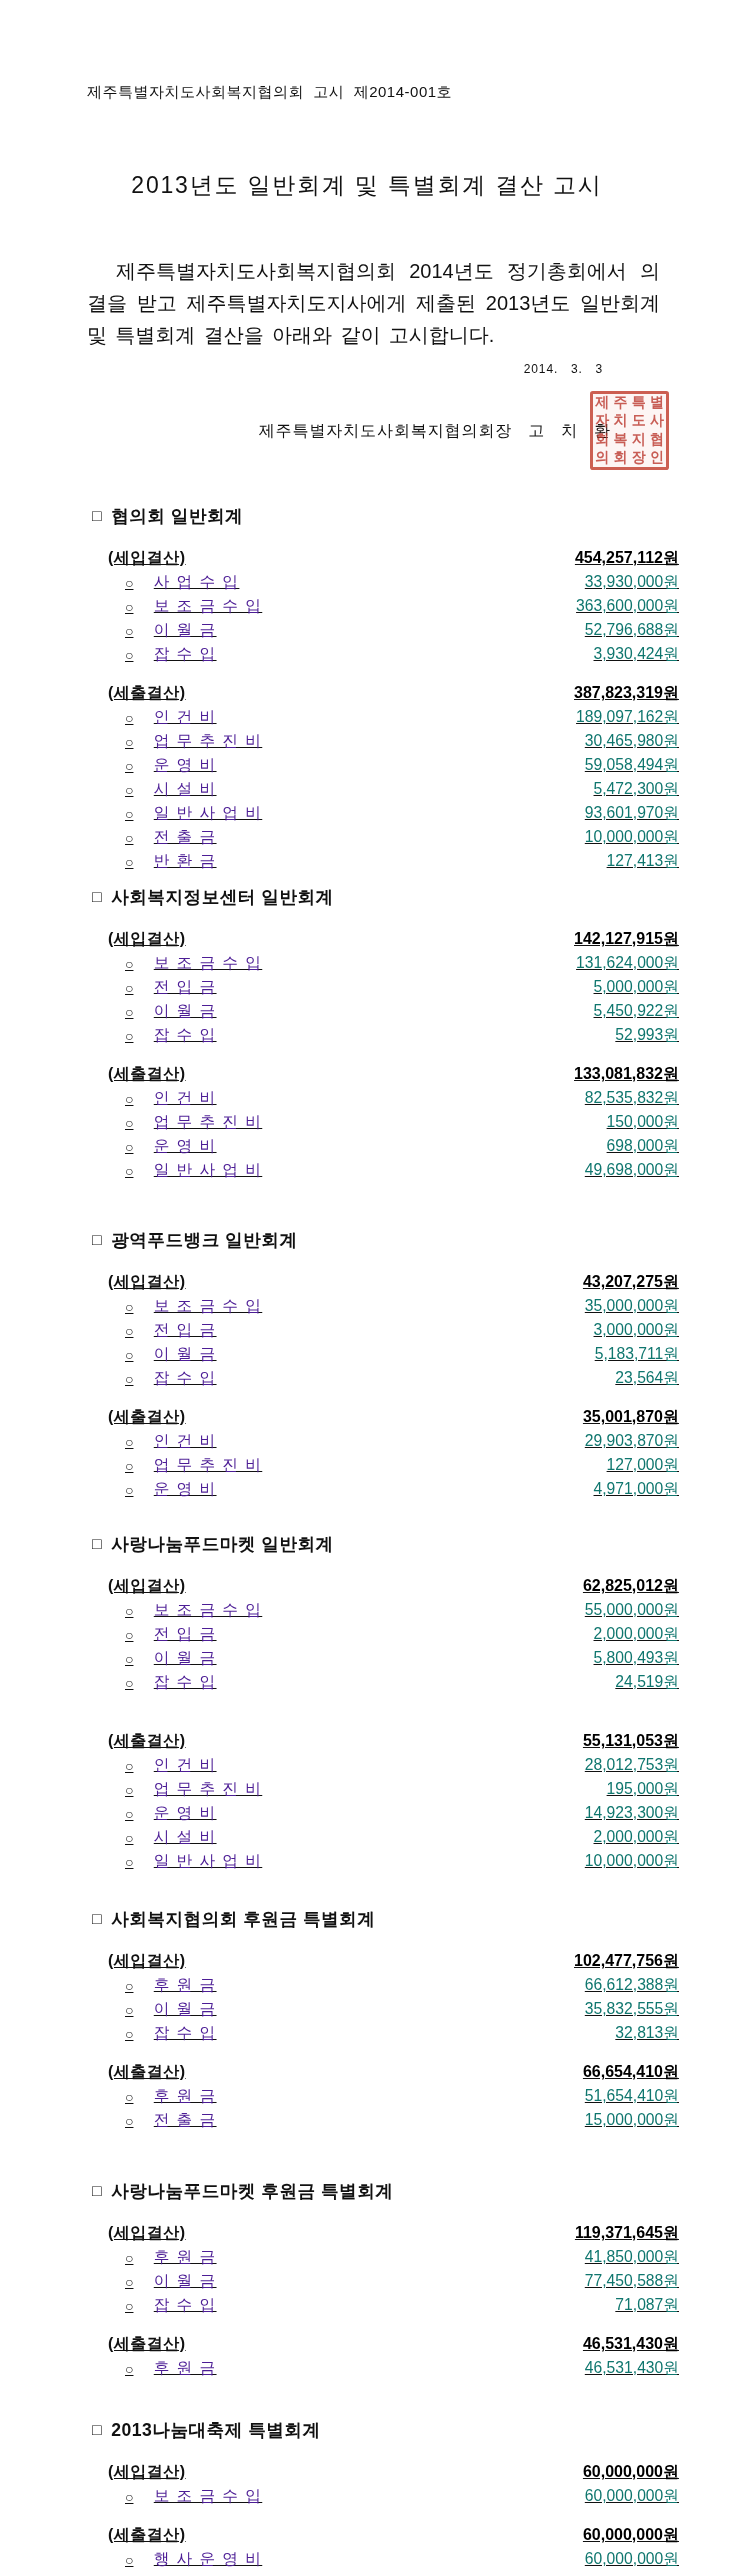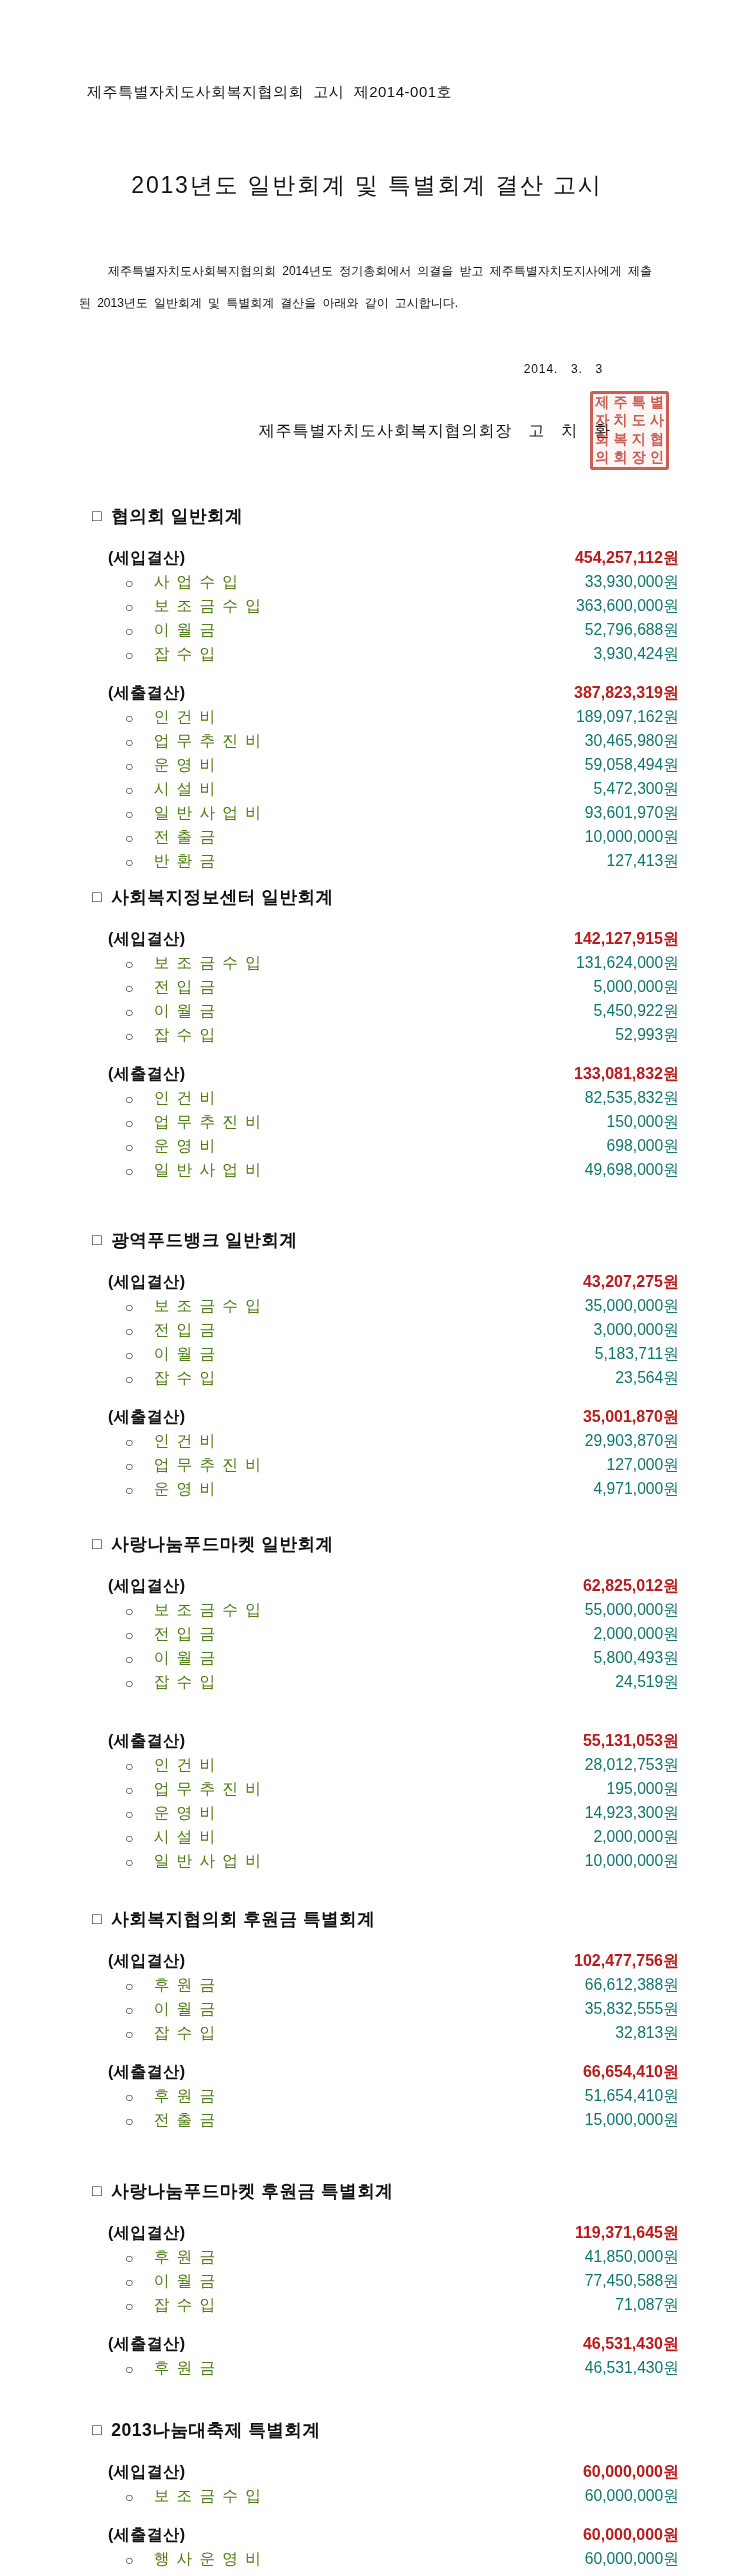--- a/index.html
+++ b/index.html
@@ -13,22 +13,22 @@
   }
   .notice-no{
     position:absolute;top:83px;left:87px;
     font-size:15px;letter-spacing:0.5px;white-space:pre;
   }
   .doc-title{
     position:absolute;top:170px;left:0;width:100%;
     text-align:center;font-size:23px;font-weight:400;letter-spacing:1.8px;
   }
   .body-par{
-    position:absolute;top:255px;left:79px;width:573px;
-    font-size:12px;line-height:32px;
+    position:absolute;top:255px;left:87px;width:573px;
+    font-size:20px;line-height:32px;
     text-align:justify;text-indent:29px;word-spacing:2.8px;
   }
   .doc-date{
     position:absolute;top:362px;right:131px;
     font-size:12px;white-space:pre;letter-spacing:0.9px;margin-left:14px;
   }
   .signature{
     position:absolute;top:421px;right:123px;
     font-size:16px;white-space:pre;letter-spacing:0.9px;
   }
@@ -49,27 +49,27 @@
   .section{position:absolute;left:0;width:734px;}
   .sec-title{
     height:24px;line-height:24px;padding-left:92px;
     font-size:17.6px;font-weight:700;letter-spacing:0.5px;
     display:flex;align-items:center;
   }
   .sec-title .sq{font-size:15.7px;font-weight:400;margin-right:9.2px;line-height:1;}
   .spacer-title{height:18.5px;}
   .row{
     display:flex;align-items:center;height:24px;
-    padding-right:55px;font-size:15.7px;
+    padding-right:55px;font-size:15.7px;text-decoration:underline;
   }
   .row .amount{margin-left:auto;color:#0f766e;}
   .row.head{font-weight:700;font-size:16px;}
   .row.head .label{padding-left:108px;letter-spacing:0.5px;}
-  .row.head .amount{color:#b91c1c;}
-  .row.item .label{padding-left:0;letter-spacing:1.4px;color:#4d7c0f;}
+  .row.head .amount{color:#000000;}
+  .row.item .label{padding-left:0;letter-spacing:1.4px;color:#4c1d95;}
   .row.item .bullet{
     display:inline-block;width:39px;padding-left:125px;box-sizing:content-box;
     width:auto;padding-left:125px;padding-right:20.3px;font-size:14px;color:#1a1a1a;
   }
 </style>
 </head>
 <body>
 
 <div class="page">
 

